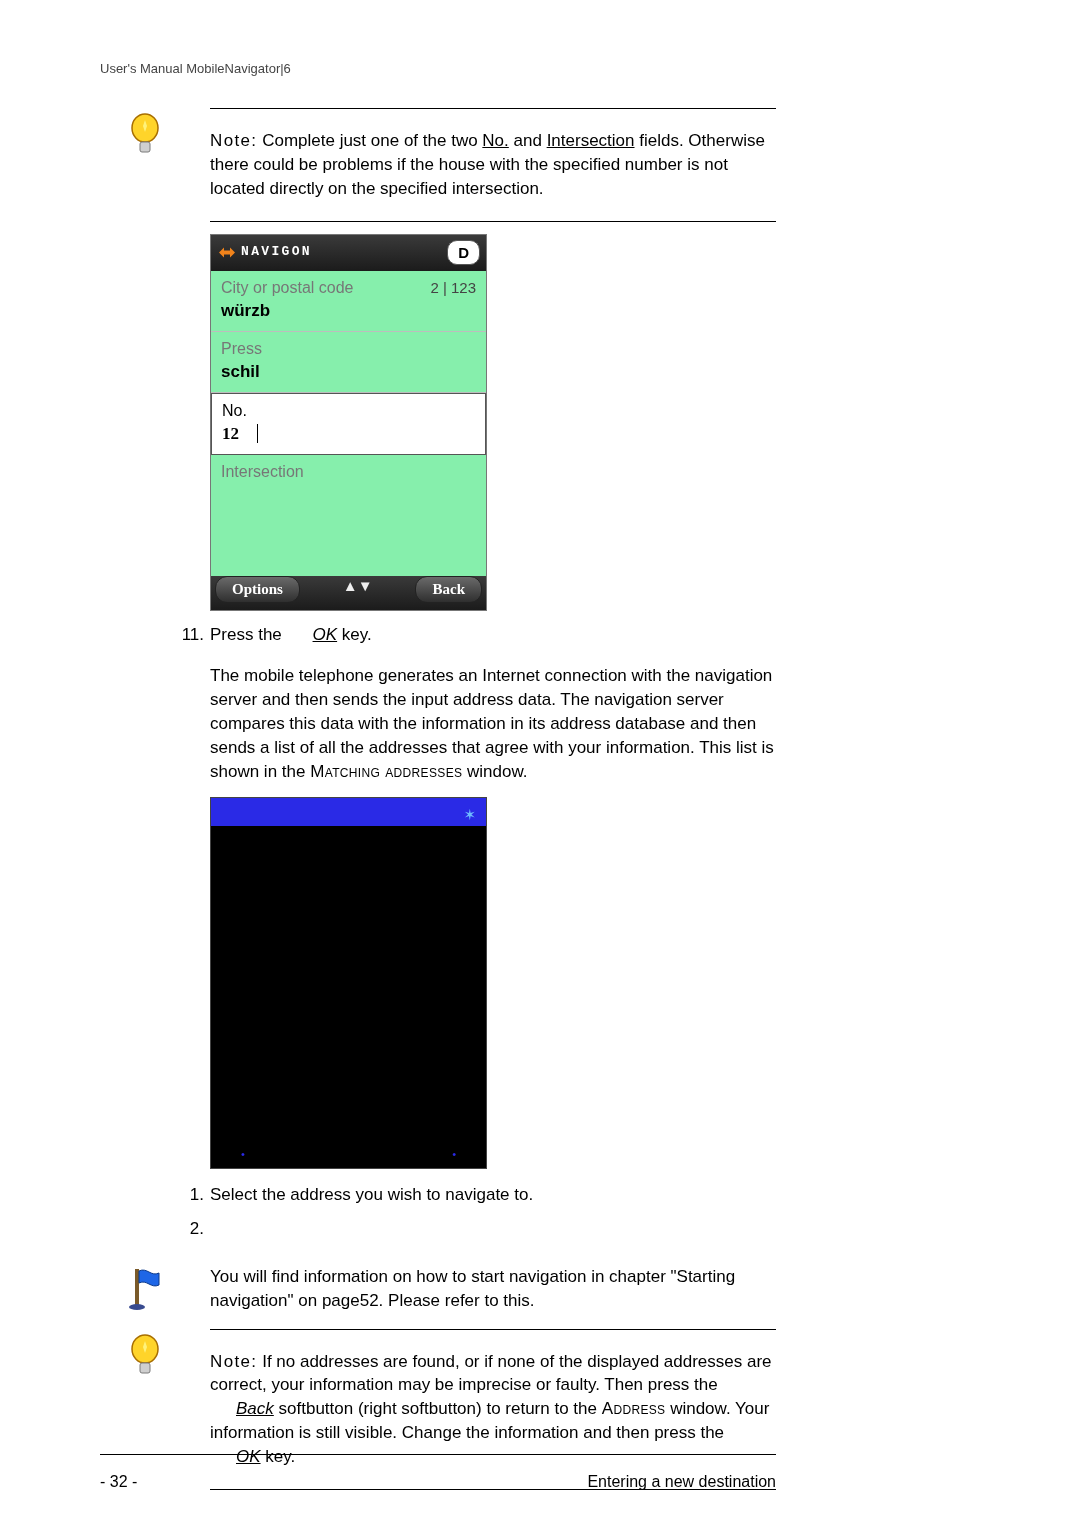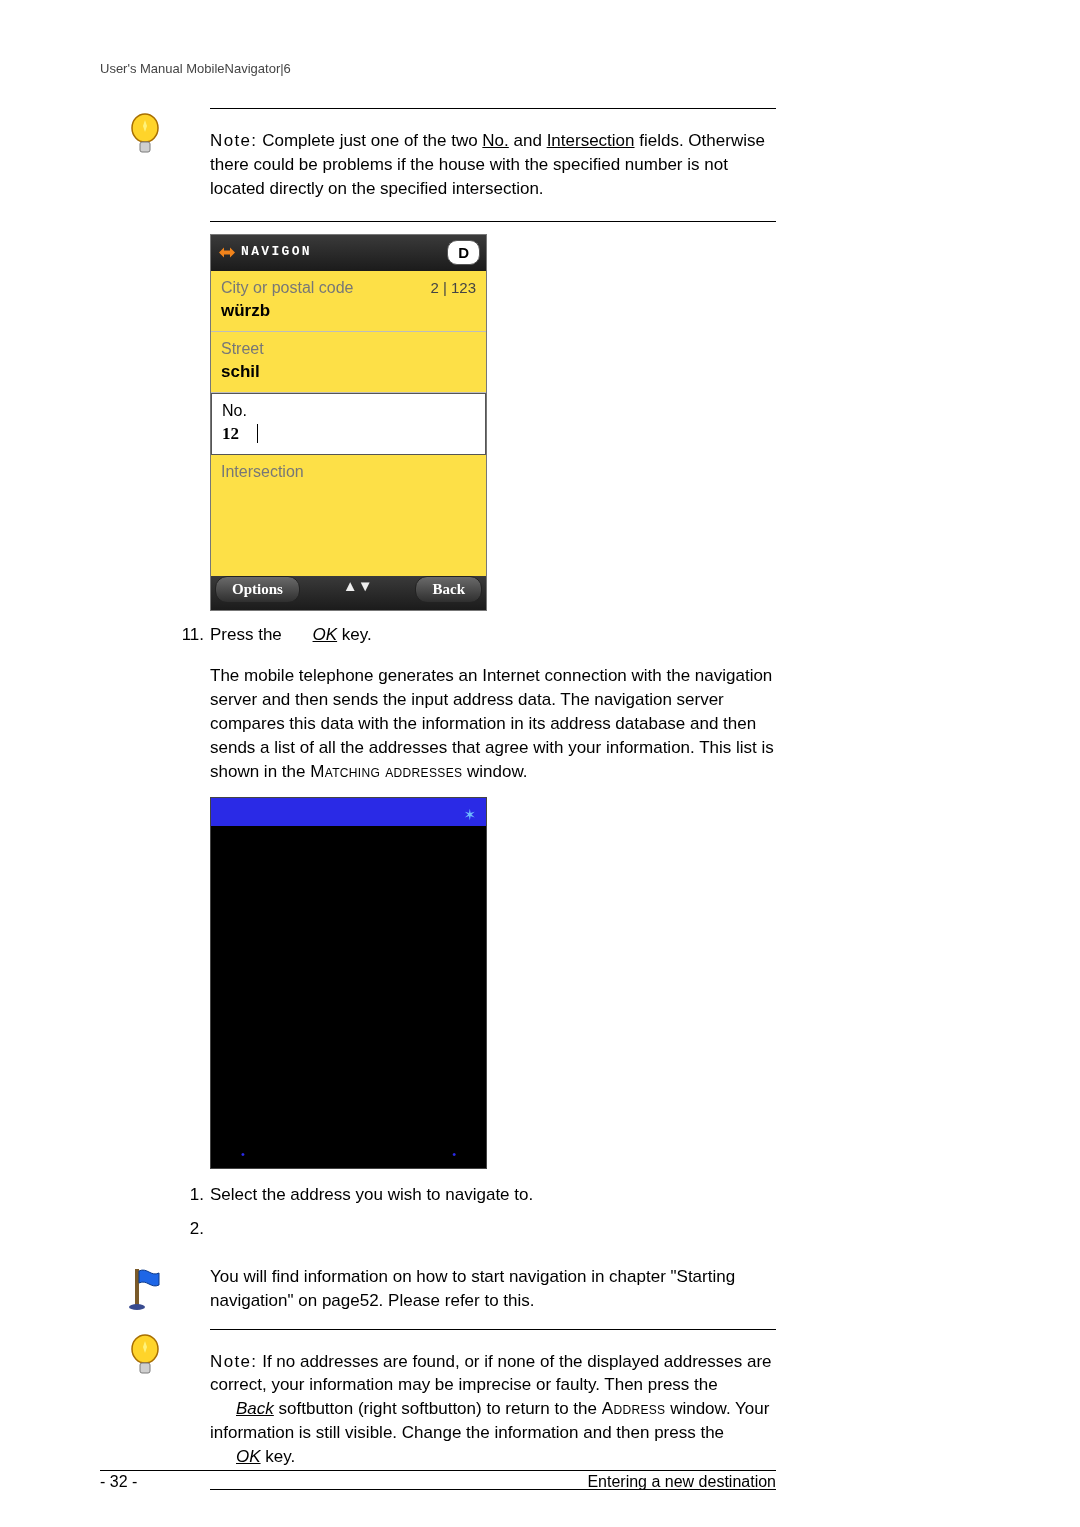--- a/index.html
+++ b/index.html
@@ -21,21 +21,21 @@
   .note-block{border-top:1px solid #000;border-bottom:1px solid #000;padding:20px 0;}
   .u{text-decoration:underline;}
   .i{font-style:italic;margin-left:26px;}
   .step{display:flex;gap:6px;margin:10px 0 10px -40px;}
   .step-num{width:34px;text-align:right;}
   .smallcaps{font-variant:small-caps;letter-spacing:.02em;}
   .strong{font-weight:bold;letter-spacing:.04em;}
   .spaced{letter-spacing:.08em;}
   
   .phone1{
-    width:275px;height:375px;background:#fde047;border:1px solid #777;
+    width:275px;height:375px;background:#86efac;border:1px solid #777;
     margin:12px 18px 12px 0;font-family:Arial,Helvetica,sans-serif;font-size:17px;
     display:flex;flex-direction:column;
   }
   .ph-top{height:36px;background:linear-gradient(#3a3a3a,#1b1b1b);display:flex;align-items:center;justify-content:space-between;padding:0 6px;}
   .ph-logo{color:#fff;font-size:13px;font-weight:bold;letter-spacing:.18em;font-family:"Courier New",monospace;display:flex;align-items:center;gap:4px;}
   .ph-logo-arrow{width:20px;height:20px;background:#f1831b;border-radius:0;clip-path:polygon(10% 50%,35% 25%,35% 40%,65% 40%,65% 25%,90% 50%,65% 75%,65% 60%,35% 60%,35% 75%);}
   .ph-country{background:#fff;border:1px solid #555;border-radius:10px;padding:1px 10px;font-weight:bold;font-size:15px;}
   .ph-field{border-bottom:1px solid #bdbdbd;padding:6px 10px 8px;}
   .ph-field.active{border:1px solid #555;background:#fff;}
   .ph-label{color:#777;font-size:16px;}
@@ -54,21 +54,21 @@
   .ph2-title{height:28px;background:#2a2ae6;}
   .ph2-spin{color:#6fbbff;font-size:15px;text-align:right;padding-right:10px;margin-top:-22px;}
   .ph2-body{flex:1;}
   .ph2-dots{display:flex;justify-content:space-between;padding:0 30px 6px;color:#2a2ae6;font-size:11px;}
   .cursor{border-right:1.5px solid #000;padding-right:18px;font-family:Liberation Serif, serif;}
   .left-gutter{width:90px;flex:0 0 90px;display:flex;justify-content:center;padding-top:4px;}
   .content-right{flex:1;}
   .section{display:flex;gap:20px;}
   .footer{
     position:absolute;left:100px;right:100px;bottom:34px;
-    border-top:1px solid #000;padding-top:0;
+    border-top:1px solid #000;padding-top:16px;
     display:flex;justify-content:space-between;font-size:16px;
   }
 </style>
 </head>
 <body>
 
 <div class="page">
   <div class="header">User's Manual MobileNavigator|6</div>
 
   <div class="section">
@@ -91,21 +91,21 @@
             <span>NAVIGON</span>
           </span>
           <span class="ph-country">D</span>
         </div>
         <div class="ph-field">
           <span class="ph-meta">2 | 123</span>
           <div class="ph-label">City or postal code</div>
           <div class="ph-value">würzb</div>
         </div>
         <div class="ph-field">
-          <div class="ph-label">Street</div>
+          <div class="ph-label">Press</div>
           <div class="ph-value">schil</div>
         </div>
         <div class="ph-field active">
           <div class="ph-label" style="color:#000">No.</div>
           <div class="ph-value"><span class="cursor">12</span></div>
         </div>
         <div class="ph-field" style="border-bottom:none">
           <div class="ph-label">Intersection</div>
           <div class="ph-value">&nbsp;</div>
         </div>

